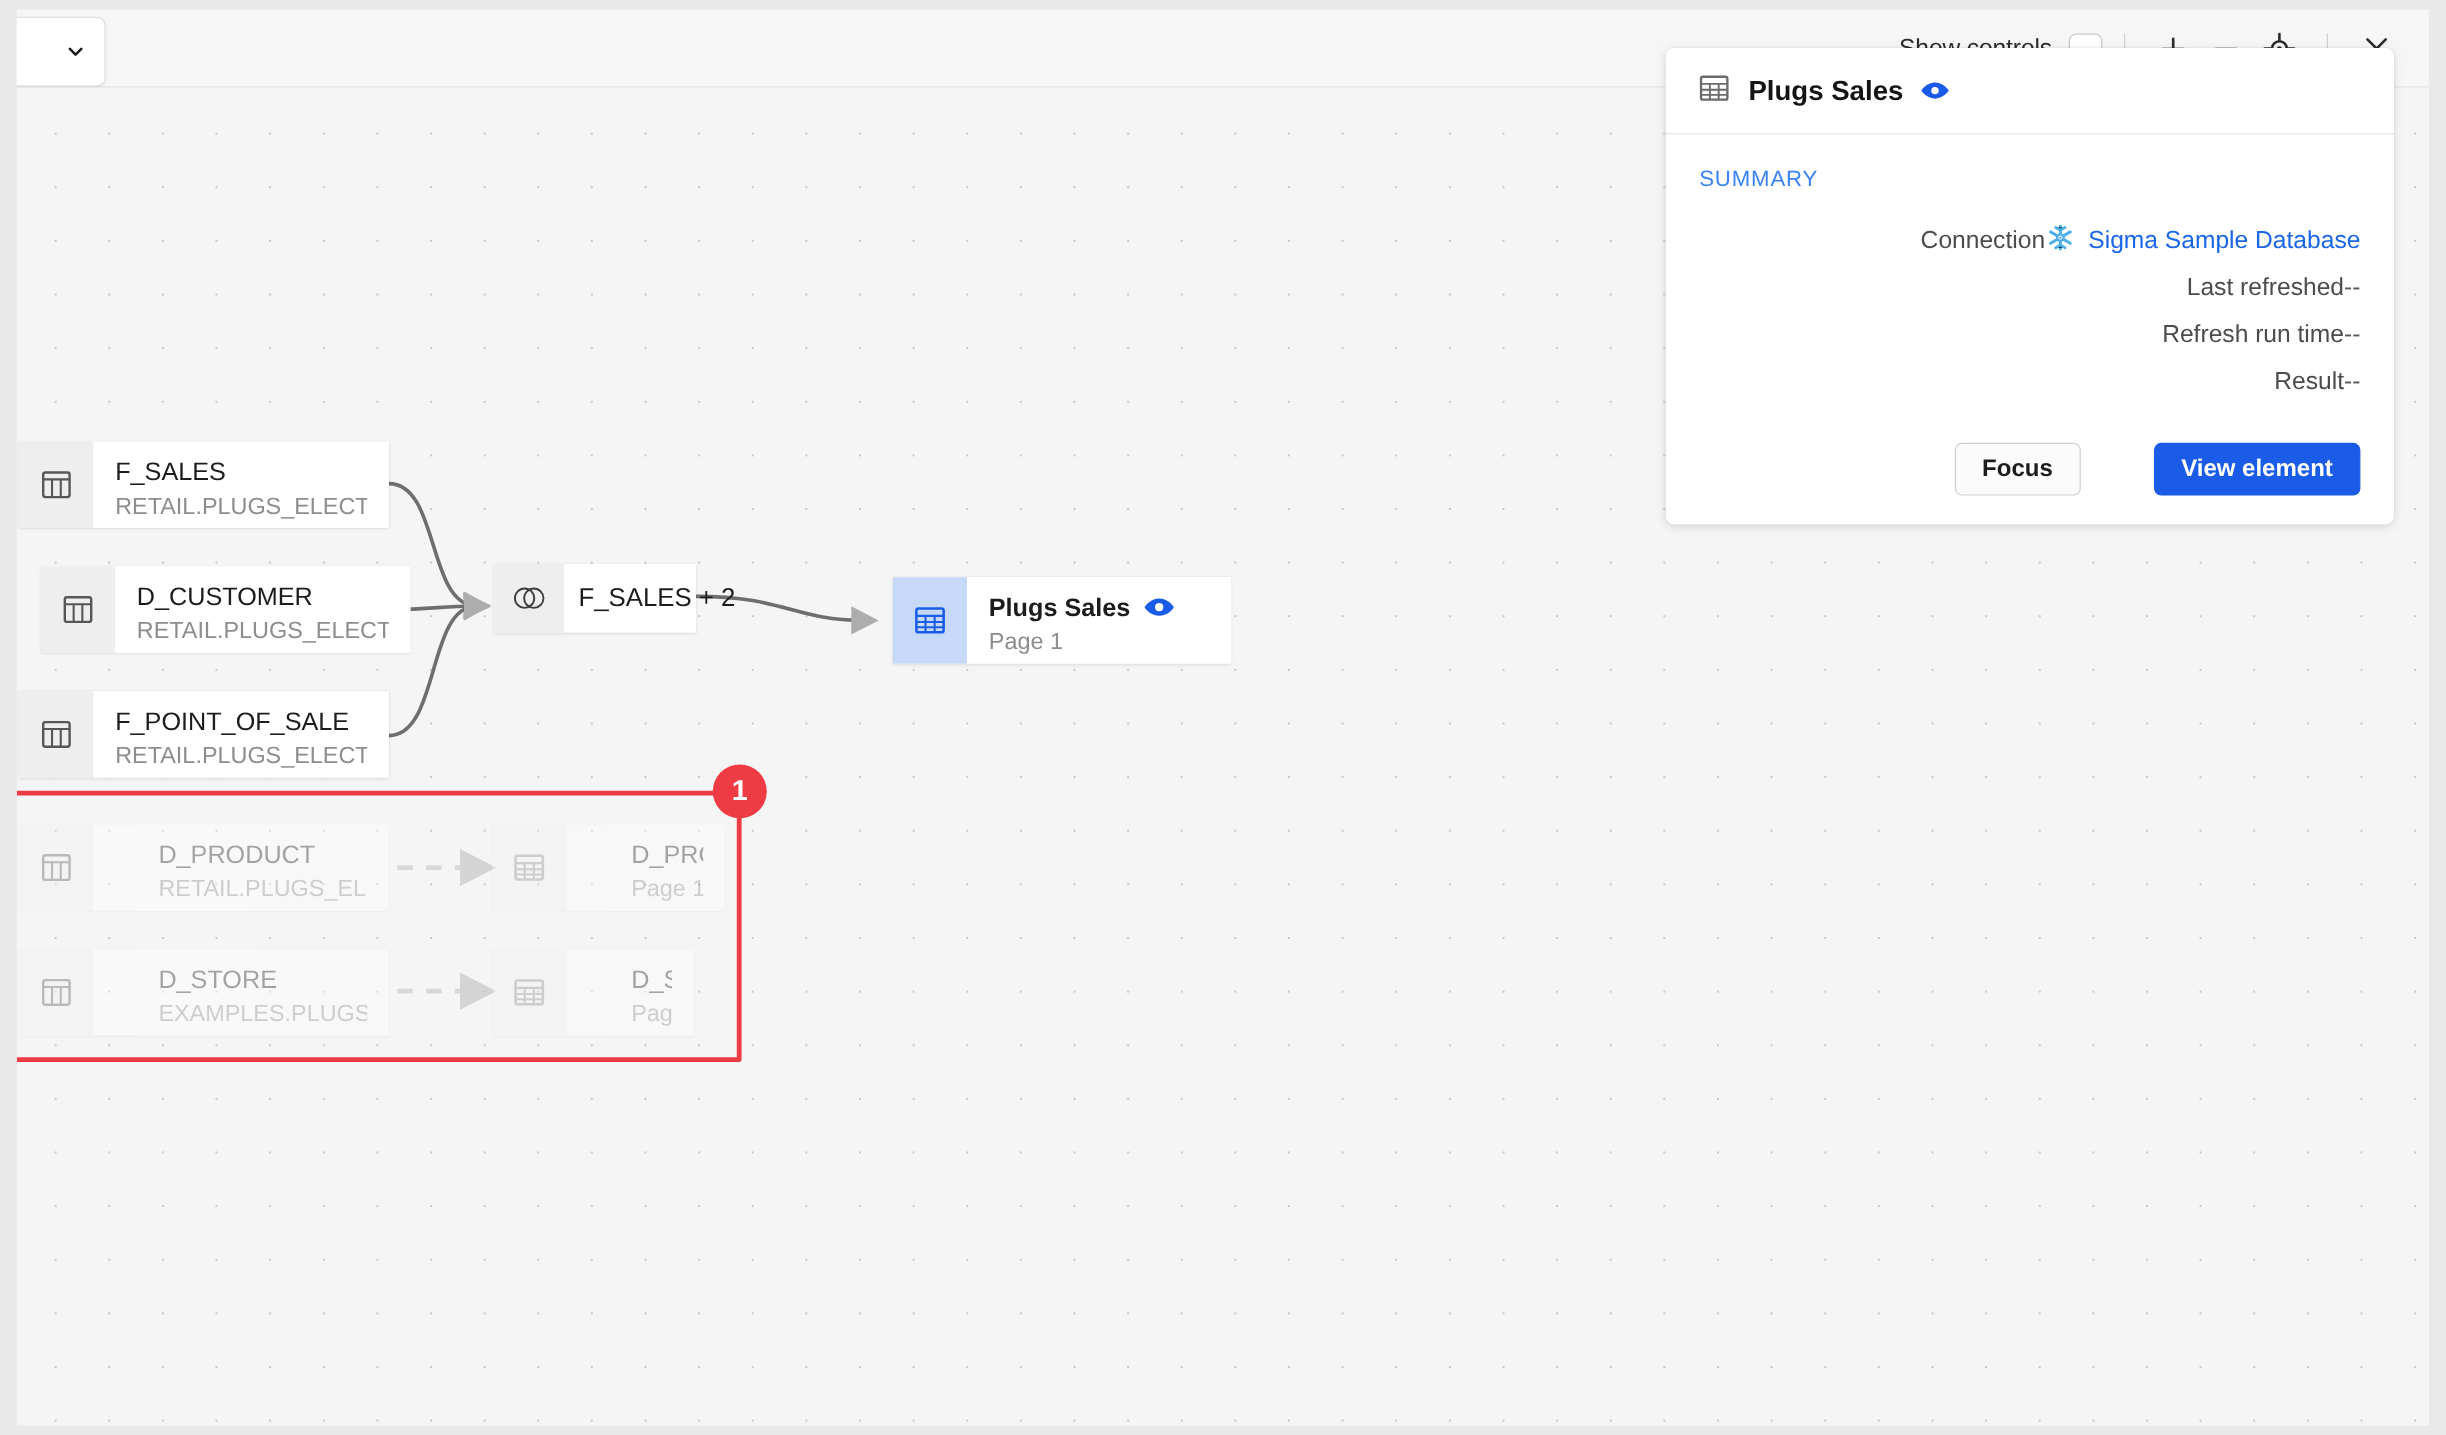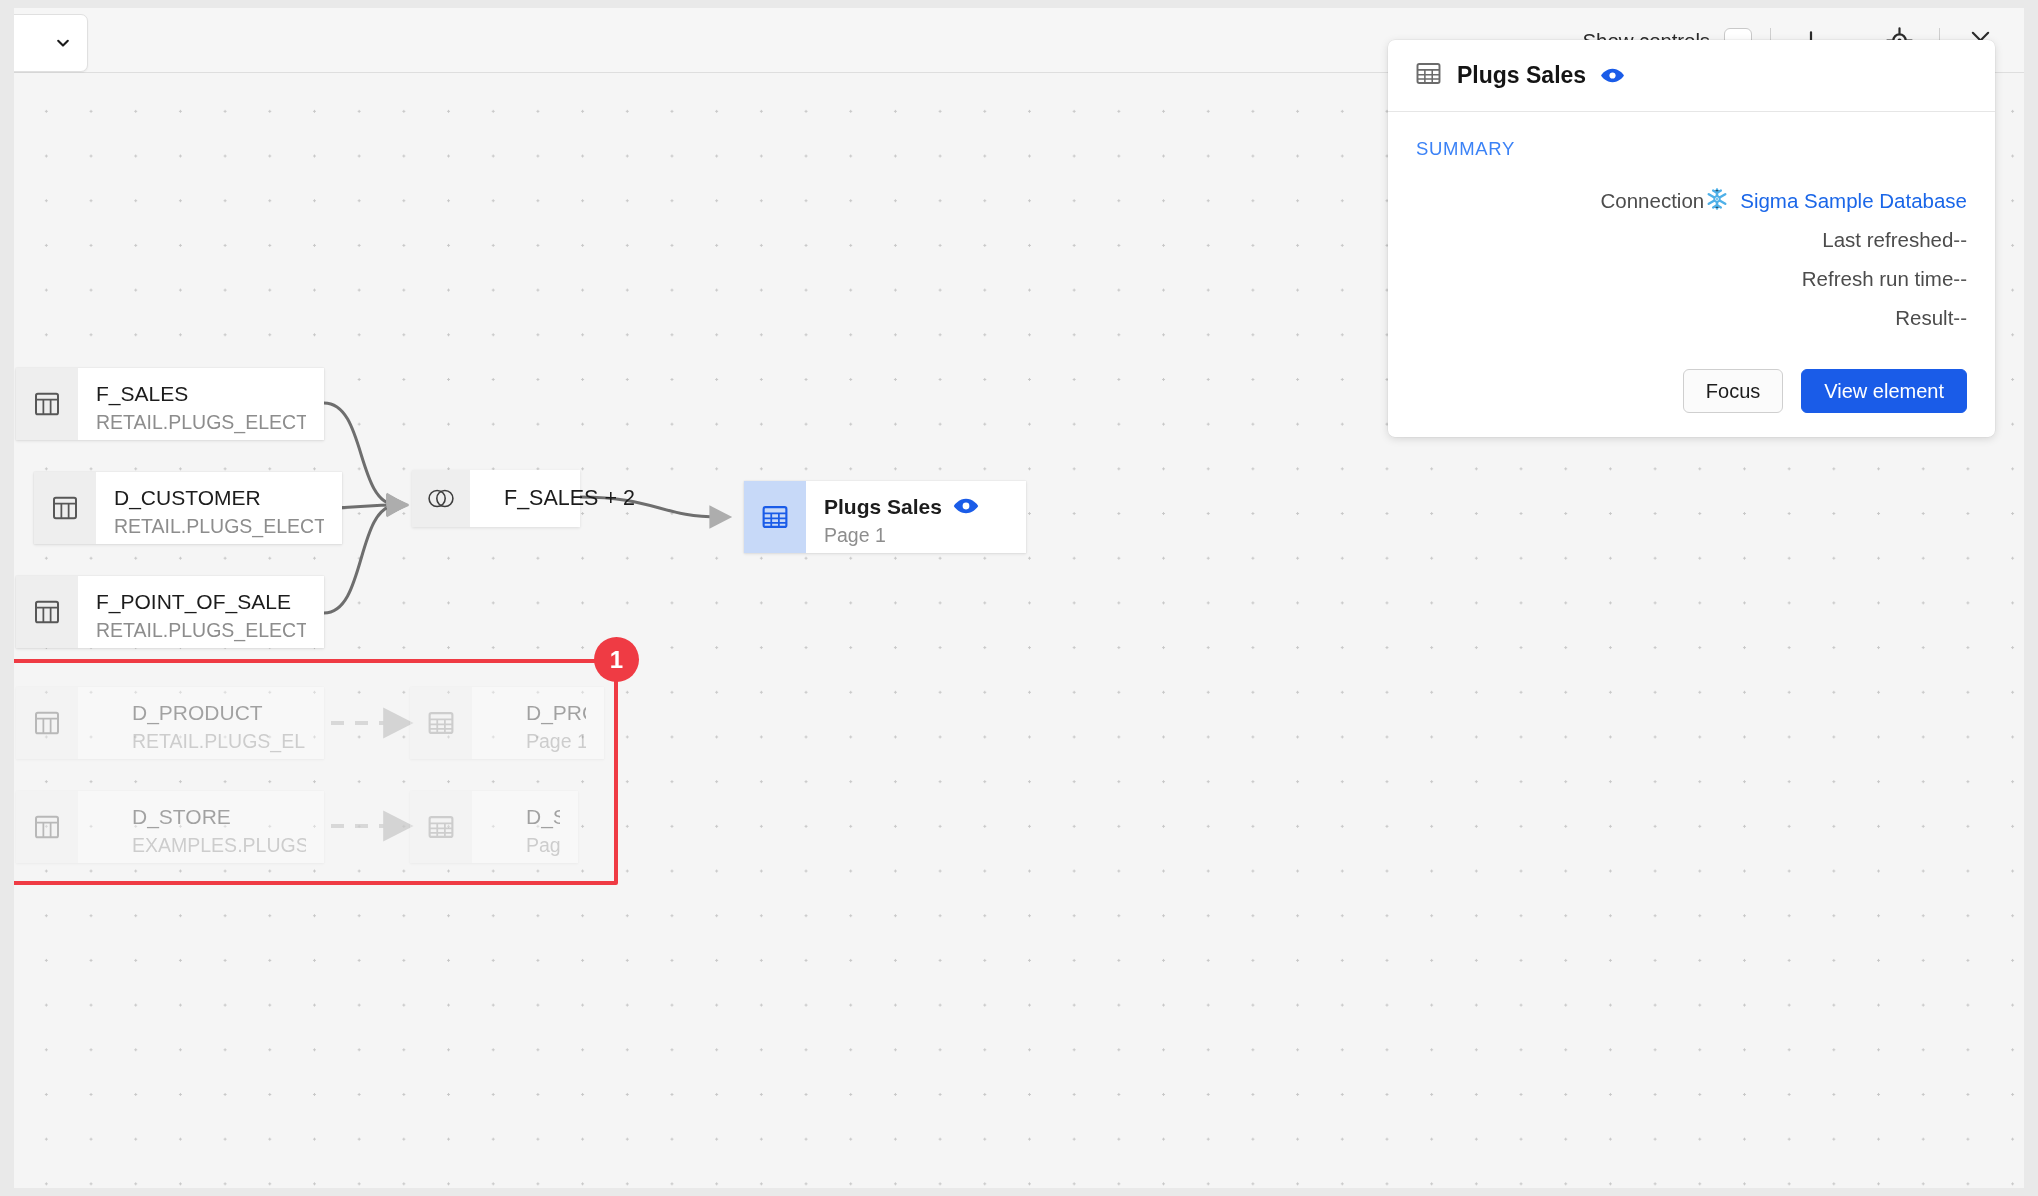--- a/index.html
+++ b/index.html
@@ -186,21 +186,21 @@
   
   .join-node {
     position: absolute;
     display: flex;
     align-items: stretch;
     background: #ffffff;
     box-shadow: 0 1px 3px rgba(0,0,0,0.10);
     cursor: pointer;
   }
   .join-node .node-icon { width: 58px; flex: 0 0 58px; }
-  .join-node .node-body { padding: 0 34px; }
+  .join-node .node-body { padding: 0 12px; }
   .join-label {
     font-size: 21.5px;
     color: #1c1c1c;
     white-space: nowrap;
   }
 
   
   .annotation {
     position: absolute;
     border: 4px solid #ef3b44;
@@ -288,26 +288,27 @@
     display: flex;
     justify-content: flex-end;
     gap: 18px;
     margin-top: 32px;
   }
   .btn {
     height: 44px;
     padding: 0 22px;
     border-radius: 6px;
     font-size: 20px;
-    font-weight: normal;
+    font-weight: bold;
     display: flex;
     align-items: center;
     justify-content: center;
     cursor: pointer;
     white-space: nowrap;
+    margin-left: 43px;
   }
   .btn-secondary {
     background: #fbfbfb;
     border: 1px solid #cfcfcf;
     color: #1c1c1c;
   }
   .btn-primary {
     background: #1a5ce8;
     border: 1px solid #1a5ce8;
     color: #ffffff;

